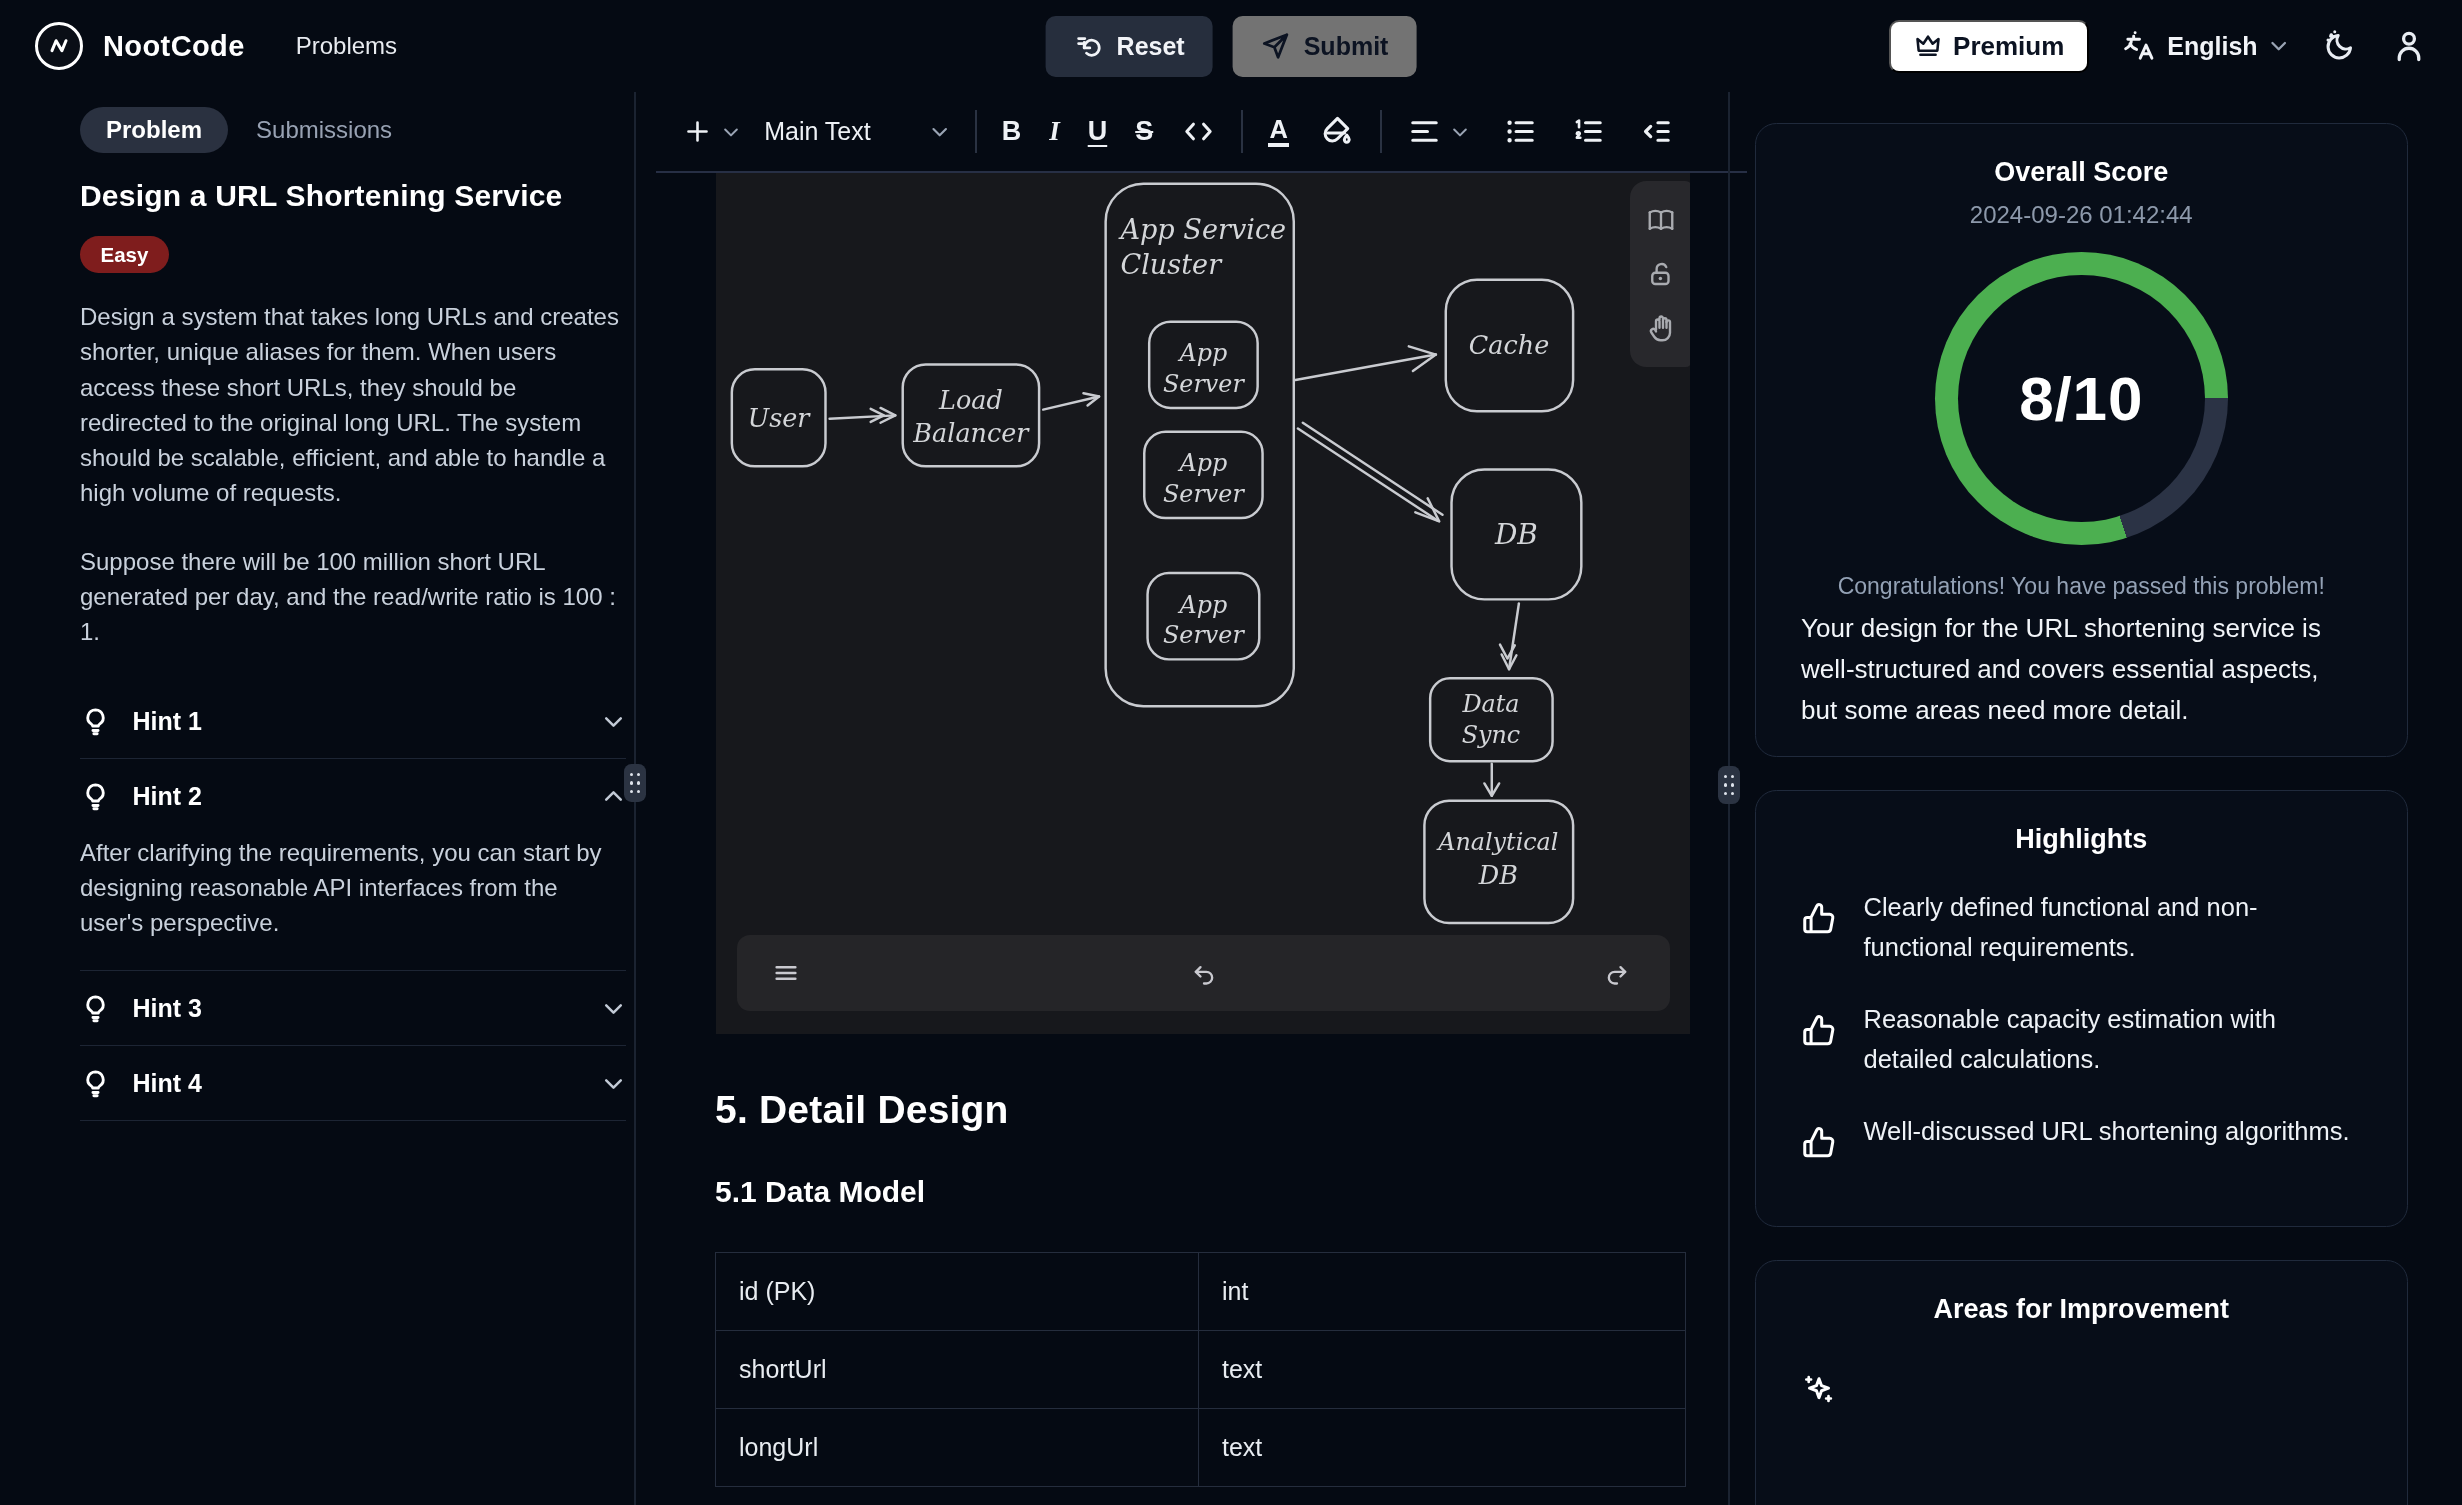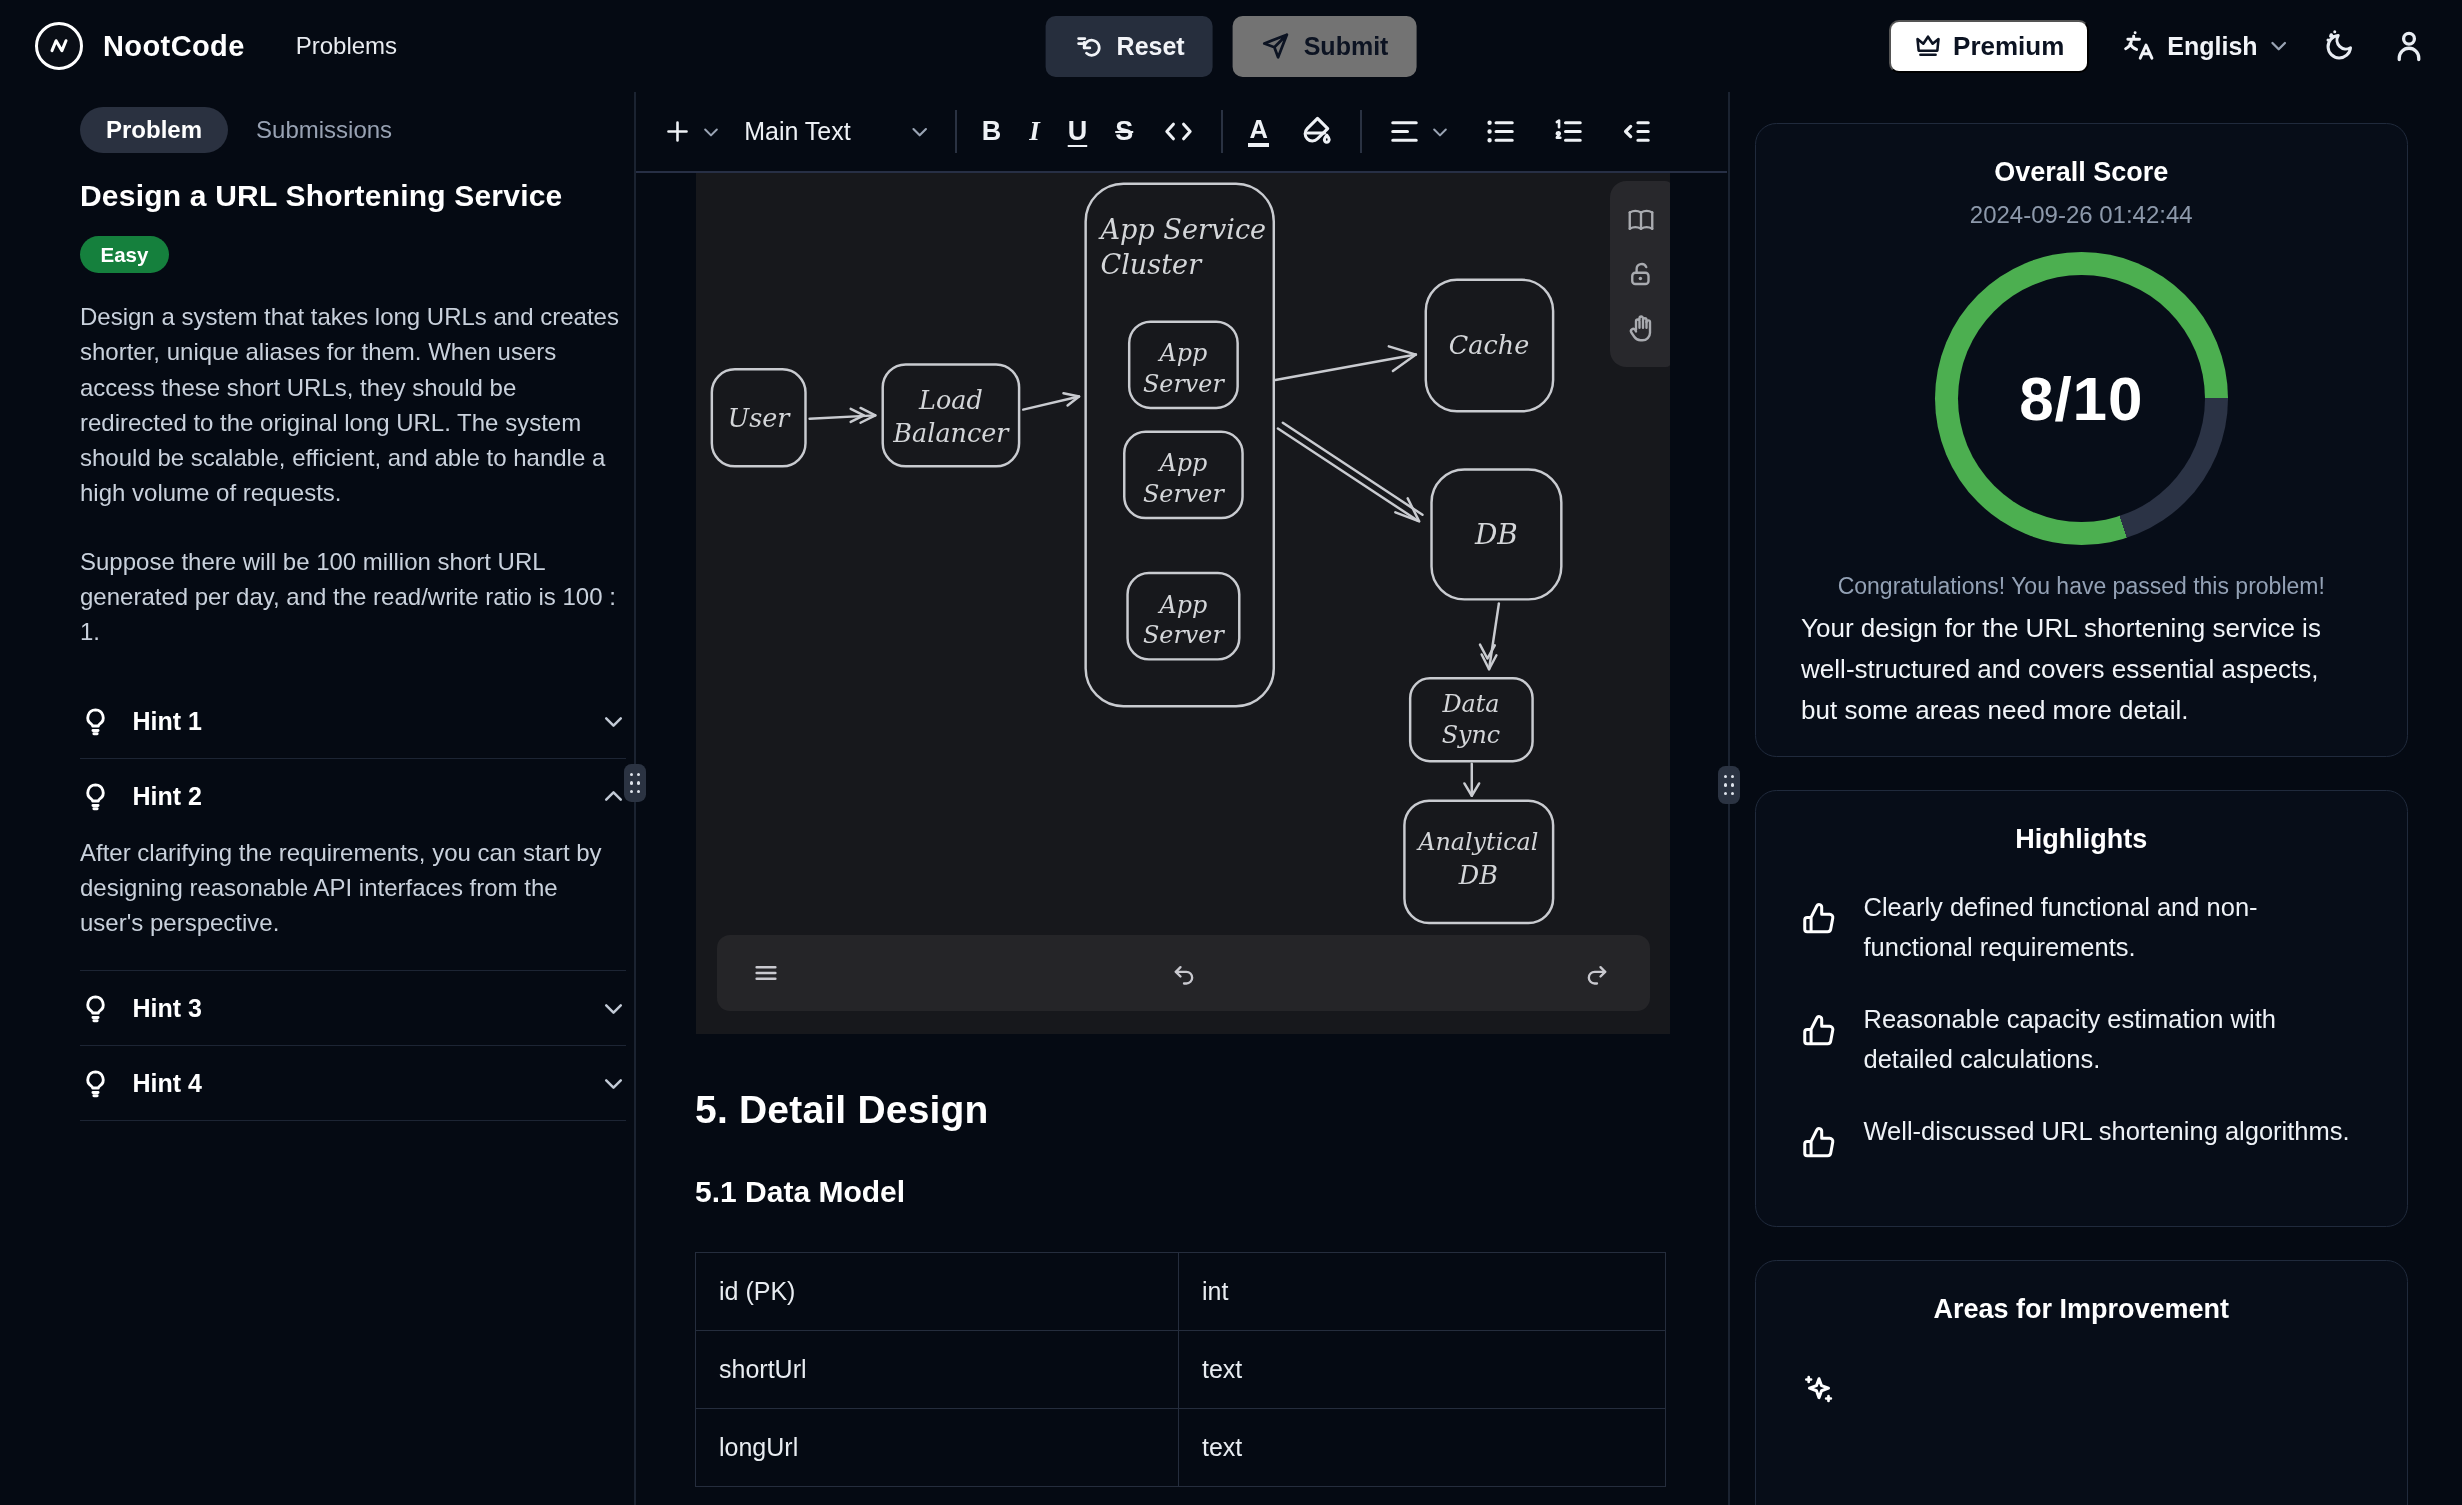--- a/index.html
+++ b/index.html
@@ -51,21 +51,21 @@
   .desc + .desc { margin-top:33px; }
   .hints { margin-top:35px; }
   .hint-row { border-bottom:1.6px solid #1d2534; }
   .hint-head { display:flex; align-items:center; gap:21.4px; padding:21.4px 0; cursor:pointer; }
   .hint-label { font-size:25px; font-weight:700; }
   .hint-chevron { margin-left:auto; color:#c2cad6; }
   .hint-body { font-size:24px; line-height:1.47; color:#c9d1dc; padding:1.6px 0 30px 0; }
   .bulb { color:#ffffff; }
 
   
-  .editor { position:absolute; left:636px; top:92px; width:1091px; bottom:0; }
+  .editor { position:absolute; left:656px; top:92px; width:1091px; bottom:0; }
   .ed-toolbar { height:81px; display:flex; align-items:center; gap:25px; padding:0 0 0 26px;
     border-bottom:2.5px solid #272f45; color:#eef1f5; }
   .tb-group { display:flex; align-items:center; gap:23px; }
   .tb-sep { width:1.6px; height:43px; background:#2a3242; }
   .tb-btn { display:flex; align-items:center; gap:8.2px; cursor:pointer; color:#eef1f5; }
   .tb-letter { font-size:27px; font-weight:700; }
   .tb-letter.it { font-style:italic; font-weight:600; font-family:"Liberation Serif",serif; }
   .tb-letter.un { text-decoration:underline; text-underline-offset:5px; }
   .tb-letter.st { text-decoration:line-through; }
   .tb-block { font-size:25px; font-weight:500; display:flex; align-items:center; gap:58px; cursor:pointer; }
@@ -191,21 +191,21 @@
   </div>
 </div>
 
 <div class="left-panel">
   <div class="tabs">
     <span class="tab-pill">Problem</span>
     <span class="tab-plain">Submissions</span>
   </div>
 
   <div class="prob-title">Design a URL Shortening Service</div>
-  <span class="badge-easy" style="background: #15803d;">Easy</span>
+  <span class="badge-easy" style="background: #7f1d1d;">Easy</span>
 
   <p class="desc">Design a system that takes long URLs and creates shorter, unique aliases for them. When users access these short URLs, they should be redirected to the original long URL. The system should be scalable, efficient, and able to handle a high volume of requests.</p>
   <p class="desc">Suppose there will be 100 million short URL generated per day, and the read/write ratio is 100 : 1.</p>
 
   <div class="hints">
     <div class="hint-row">
       <div class="hint-head">
         <span class="bulb">
           <svg width="31" height="31" viewBox="0 0 24 24" class="ico" style="stroke-width:2.2">
               <path d="M12 3a6 6 0 0 1 3.4 10.9c-.7.5-1.1 1-1.2 1.6H9.8c-.1-.6-.5-1.1-1.2-1.6A6 6 0 0 1 12 3z"></path>

